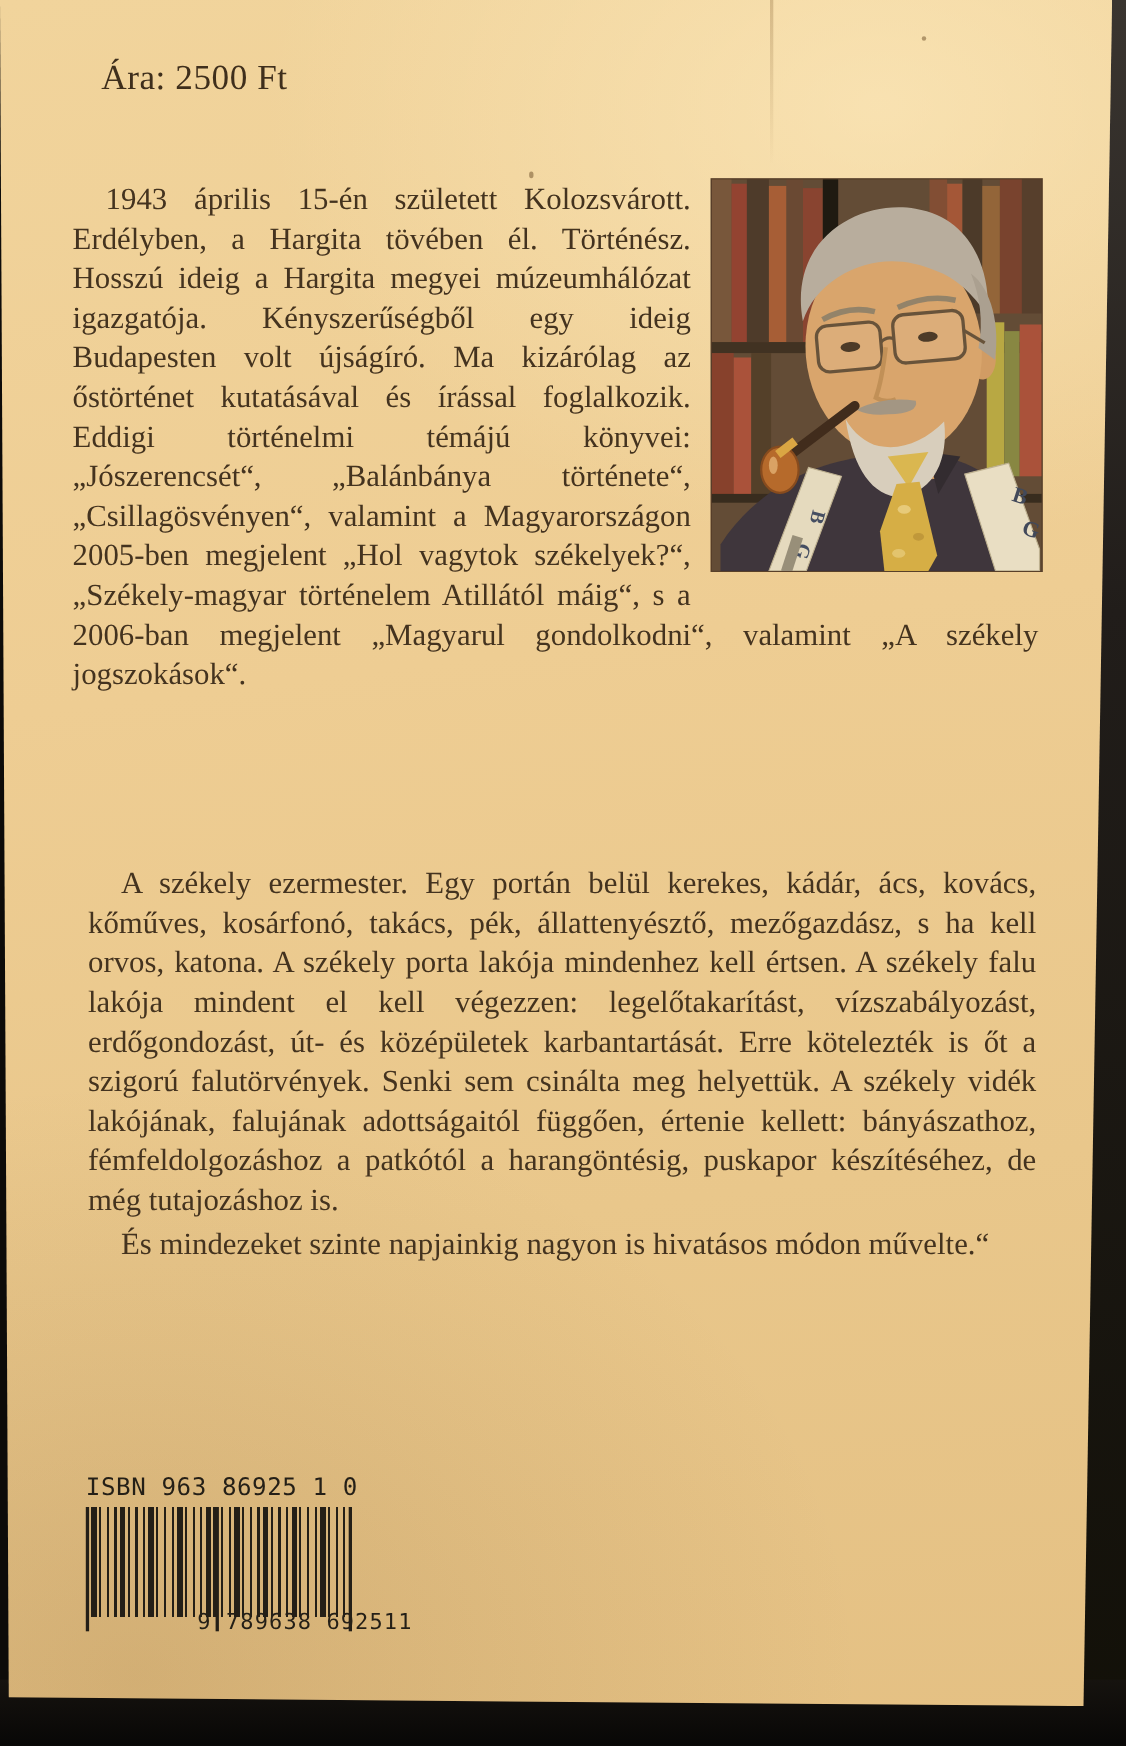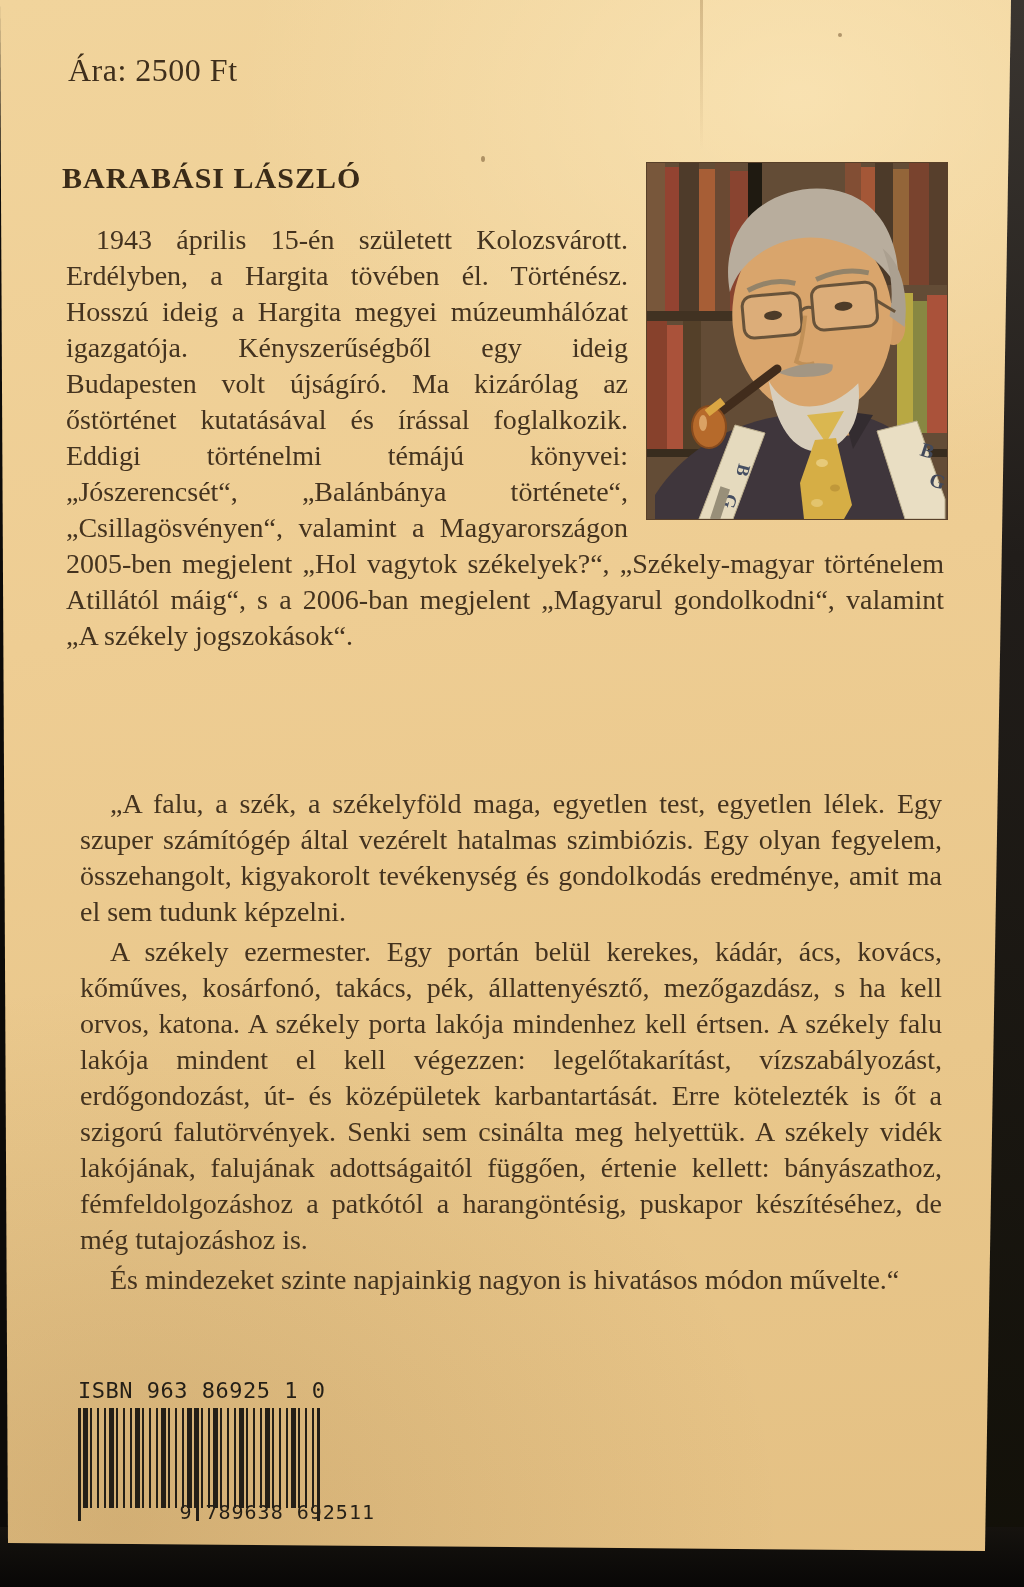--- a/index.html
+++ b/index.html
@@ -28,21 +28,21 @@
   .crease{
     position:absolute;left:700px;top:0;width:3px;height:150px;
     background:linear-gradient(180deg,rgba(125,88,40,.28),rgba(125,88,40,0));
   }
   .speck{position:absolute;width:5px;height:5px;border-radius:50%;background:rgba(90,60,25,.45);}
   .speck.s1{left:838px;top:33px;width:4px;height:4px;}
   .speck.s2{left:481px;top:156px;width:4px;height:6px;}
   .speck.s3{left:845px;top:310px;width:3px;height:3px;}
 
   .price{
-    position:absolute;left:68px;top:52px;
+    position:absolute;left:92px;top:52px;
     font-size:32px;letter-spacing:.5px;color:#3f2f1c;
   }
 
   .bio-section{
     position:absolute;left:62px;right:76px;top:160px;
     font-size:28px;line-height:36px;text-align:justify;
   }
   .author-heading{
     margin:0 0 26px 0;font-size:30px;font-weight:bold;
     letter-spacing:1px;color:#3a2b18;
@@ -55,21 +55,21 @@
     box-shadow:0 0 10px rgba(90,60,20,.25) inset;
     background:#543e2d;
   }
   .photo svg{display:block;width:100%;height:100%;}
 
   .quote-section{
     position:absolute;left:76px;right:78px;top:782px;
     font-size:28px;line-height:36px;text-align:justify;
   }
 
-  .isbn-block{position:absolute;left:55px;top:1378px;width:320px;}
+  .isbn-block{position:absolute;left:55px;top:1340px;width:320px;}
   .isbn-label{
     margin-left:23px;
     font-family:"DejaVu Sans Mono","Liberation Mono",monospace;
     font-size:22px;letter-spacing:.5px;color:#241f17;
   }
   .bars{
     position:relative;margin:5px 0 0 23px;width:242px;height:100px;
     background:repeating-linear-gradient(90deg,
       #241f17 0px,#241f17 2px,transparent 2px,transparent 5px,
       #241f17 5px,#241f17 10px,transparent 10px,transparent 12px,
@@ -175,26 +175,24 @@
           <path d="M160 252 L197 248 L179 280 Z" fill="#d9b54a"></path>
           <path d="M168 277 L189 275 L205 342 L197 356 L157 356 L153 320 Z" fill="#d4ab3e"></path>
           <ellipse cx="175" cy="300" rx="6" ry="4" fill="rgba(255,240,190,0.45)"></ellipse>
           <ellipse cx="188" cy="325" rx="5" ry="3.5" fill="rgba(150,110,30,0.4)"></ellipse>
           <ellipse cx="170" cy="340" rx="6" ry="4" fill="rgba(255,240,190,0.35)"></ellipse>
         </g>
         <rect width="300" height="356" fill="rgba(240,205,140,0.10)"></rect>
       </svg>
     </figure>
 
-    <h1 class="author-heading">BARABÁSI LÁSZLÓ</h1>
     <p>1943 április 15-én született Kolozsvárott. Erdélyben, a Hargita tövében él. Történész. Hosszú ideig a Hargita megyei múzeumhálózat igazgatója. Kényszerűségből egy ideig Budapesten volt újságíró. Ma kizárólag az őstörténet kutatásával és írással foglalkozik. Eddigi történelmi témájú könyvei: „Jószerencsét“, „Balánbánya története“, „Csillagösvényen“, valamint a Magyarországon 2005-ben megjelent „Hol vagytok székelyek?“, „Székely-magyar történelem Atillától máig“, s a 2006-ban megjelent „Magyarul gondolkodni“, valamint „A székely jogszokások“.</p>
   </section>
 
   <section class="quote-section">
-    <p>„A falu, a szék, a székelyföld maga, egyetlen test, egyetlen lélek. Egy szuper számítógép által vezérelt hatalmas szimbiózis. Egy olyan fegyelem, összehangolt, kigyakorolt tevékenység és gondolkodás eredménye, amit ma el sem tudunk képzelni.</p>
     <p>A székely ezermester. Egy portán belül kerekes, kádár, ács, kovács, kőműves, kosárfonó, takács, pék, állattenyésztő, mezőgazdász, s ha kell orvos, katona. A székely porta lakója mindenhez kell értsen. A székely falu lakója mindent el kell végezzen: legelőtakarítást, vízszabályozást, erdőgondozást, út- és középületek karbantartását. Erre kötelezték is őt a szigorú falutörvények. Senki sem csinálta meg helyettük. A székely vidék lakójának, falujának adottságaitól függően, értenie kellett: bányászathoz, fémfeldolgozáshoz a patkótól a harangöntésig, puskapor készítéséhez, de még tutajozáshoz is.</p>
     <p>És mindezeket szinte napjainkig nagyon is hivatásos módon művelte.“</p>
   </section>
 
   <div class="isbn-block">
     <div class="isbn-label">ISBN 963 86925 1 0</div>
     <div class="bars">
       <div class="guard g1"></div>
       <div class="guard g2"></div>
       <div class="guard g3"></div>

